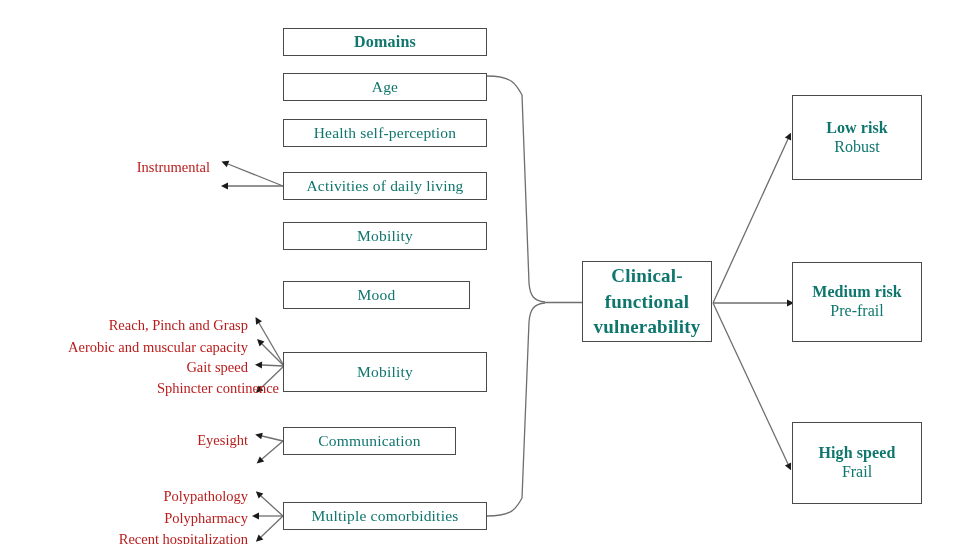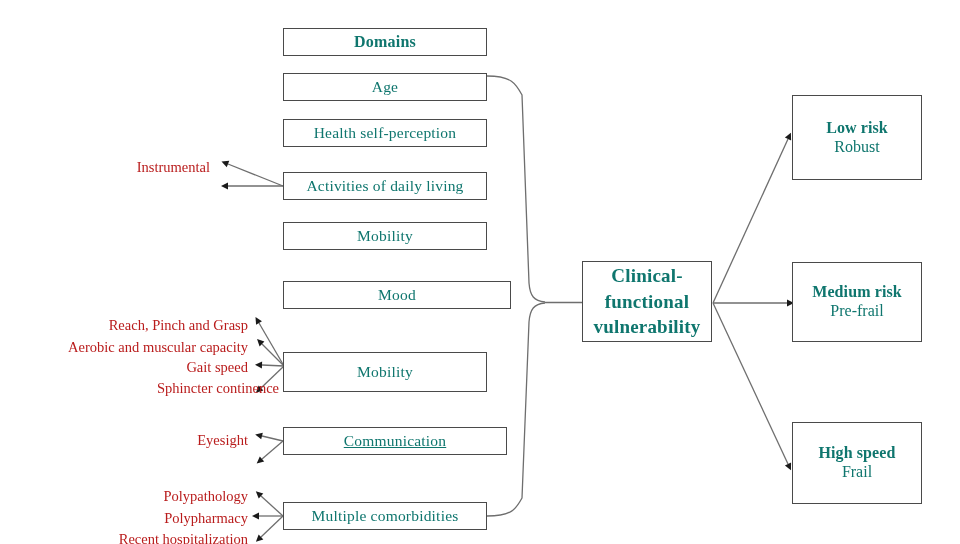--- a/index.html
+++ b/index.html
@@ -137,27 +137,27 @@
   </div>
   <div class="box domain-box" style="left:283px; top:119px; width:204px; height:28px;">
     <span>Health self-perception</span>
   </div>
   <div class="box domain-box" style="left:283px; top:172px; width:204px; height:28px;">
     <span>Activities of daily living</span>
   </div>
   <div class="box domain-box" style="left:283px; top:222px; width:204px; height:28px;">
     <span>Mobility</span>
   </div>
-  <div class="box domain-box" style="left:283px; top:281px; width:228px; height:28px;">
+  <div class="box domain-box" style="left:283px; top:281px; width:187px; height:28px;">
     <span>Mood</span>
   </div>
   <div class="box domain-box" style="left:283px; top:352px; width:204px; height:40px;">
     <span>Mobility</span>
   </div>
-  <div class="box domain-box" style="left:283px; top:427px; width:224px; height:28px;text-decoration:underline;">
+  <div class="box domain-box" style="left:283px; top:427px; width:173px; height:28px;">
     <span>Communication</span>
   </div>
   <div class="box domain-box" style="left:283px; top:502px; width:204px; height:28px;">
     <span>Multiple comorbidities</span>
   </div>
 
   <div class="sub-label" style="left:0; width:210px; top:160px;">Instrumental</div>
 
   <div class="sub-label" style="left:0; width:248px; top:318px;">Reach, Pinch and Grasp</div>
   <div class="sub-label" style="left:0; width:248px; top:340px;">Aerobic and muscular capacity</div>

